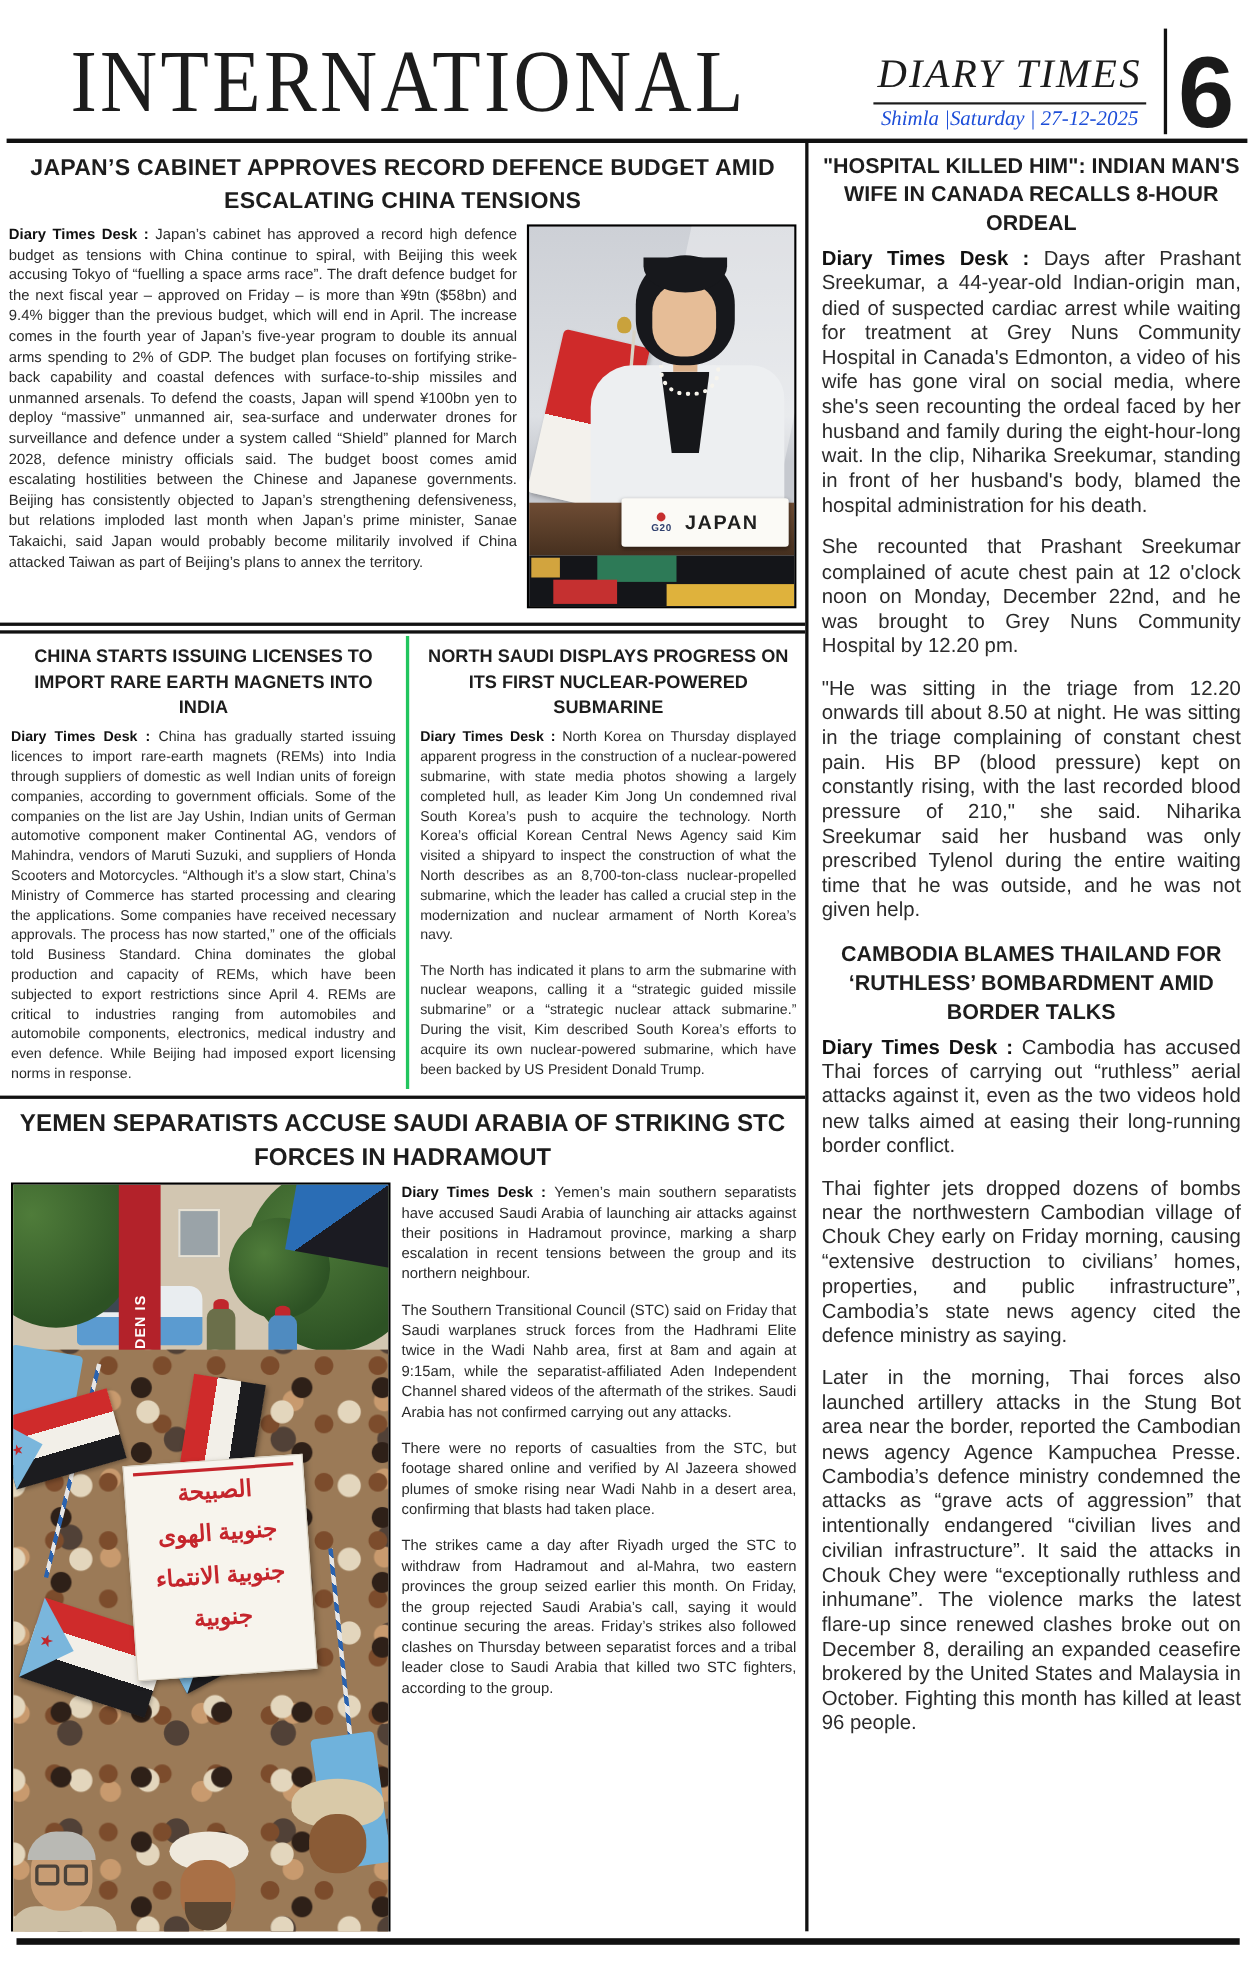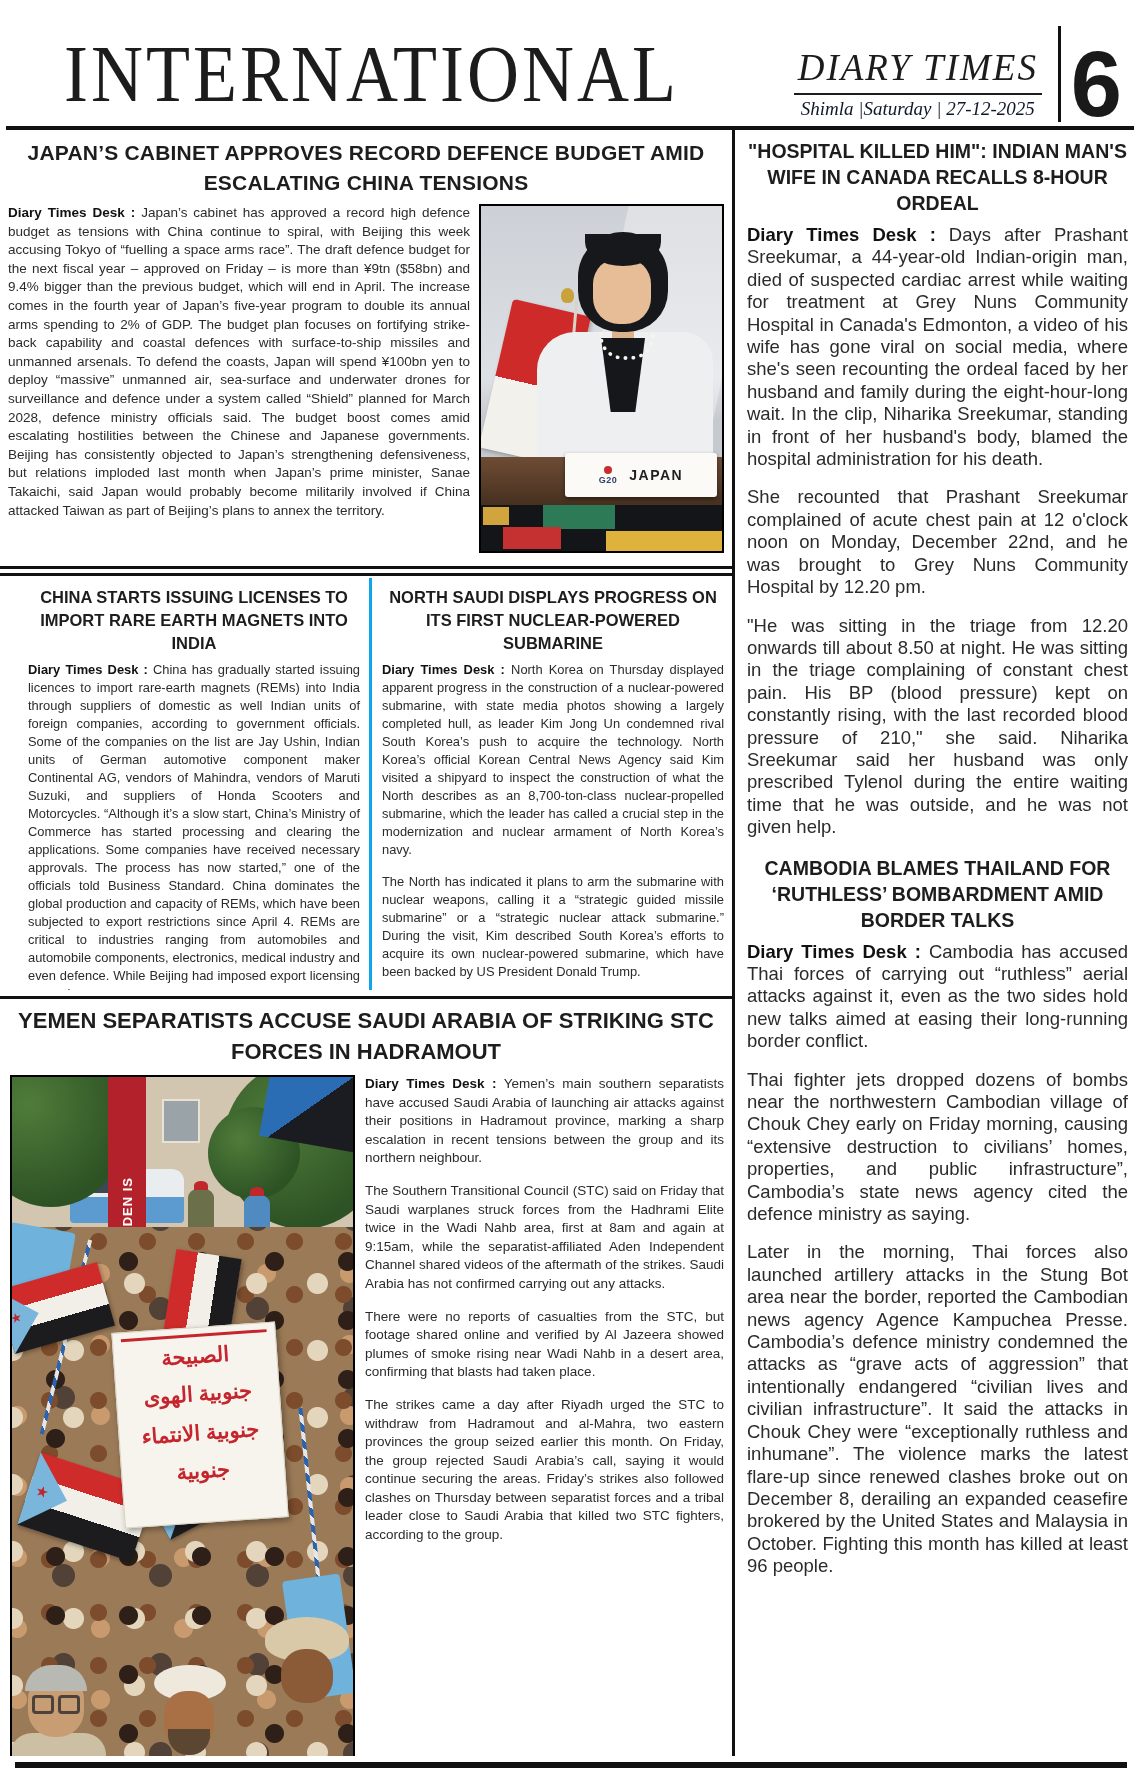--- a/index.html
+++ b/index.html
@@ -7,21 +7,21 @@
         font-family:"Liberation Sans", sans-serif;overflow:hidden;}
 
   
   .header{display:flex;align-items:flex-end;height:126px;padding:0 18px 0 64px;box-sizing:border-box;}
   .section-title{font-family:"Liberation Serif", serif;font-size:72px;font-weight:500;color:#1c1c1c;
                  letter-spacing:3px;transform:scaleY(1.12);transform-origin:bottom left;line-height:1;
                  padding-bottom:10px;flex:1;}
   .mast-right{width:252px;text-align:center;padding-bottom:6px;font-style:italic;}
   .paper-name{font-family:"Liberation Serif", serif;font-size:37px;color:#1c1c1c;letter-spacing:2px;white-space:nowrap;}
   .mast-underline{height:2px;background:#1c1c1c;margin:4px 2px 3px 2px;}
-  .dateline{font-family:"Liberation Serif", serif;font-size:19px;color:#0f172a;white-space:nowrap;}
+  .dateline{font-family:"Liberation Serif", serif;font-size:19px;color:#1d4ed8;white-space:nowrap;}
   .mast-divider{width:3px;background:#111;height:96px;margin:0 10px 4px 14px;}
   .page-number{font-size:92px;font-weight:700;color:#1a1a1a;line-height:.82;padding-bottom:4px;}
   .header-rule{height:4px;background:#111;margin:0 6px;}
 
   
   .content{display:flex;height:1626px;overflow:hidden;}
   .left-zone{width:735px;border-right:3px solid #111;box-sizing:border-box;flex-shrink:0;}
   .right-col{flex:1;padding:4px 12px 0 12px;overflow:hidden;}
 
   .headline-lg{font-size:21px;line-height:30px;font-weight:700;color:#1d1d1d;text-align:center;
@@ -36,21 +36,21 @@
   .rc-txt .byline{font-weight:700;color:#111;}
   .para{margin:0 0 14px 0;}
 
   .japan-section{display:flex;gap:9px;padding:2px 8px 0 8px;height:354px;overflow:hidden;}
   .japan-text{flex:1;}
 
   .double-rule{border-top:3px solid #111;border-bottom:3px solid #111;height:4px;margin:8px 0 2px 0;}
   .single-rule{height:3px;background:#111;margin:6px 0 0 0;}
 
   .two-col{display:flex;height:412px;overflow:hidden;}
-  .china-col{width:372px;box-sizing:border-box;border-right:3px solid #0ea5e9;padding:2px 9px 0 28px;}
+  .china-col{width:372px;box-sizing:border-box;border-right:3px solid #22c55e;padding:2px 9px 0 10px;}
   .nk-col{flex:1;padding:2px 8px 0 10px;}
   .china-col .body-txt,.nk-col .body-txt{font-size:12.9px;line-height:18px;}
 
   .yemen-section{display:flex;gap:10px;padding:4px 8px 0 10px;height:714px;overflow:hidden;}
   .yemen-text{flex:1;}
 
   .bottom-rule{position:absolute;left:15px;top:1762px;width:1112px;height:6px;background:#111;}
 
   
   .japan-photo{position:relative;width:241px;height:345px;border:2px solid #000;flex-shrink:0;overflow:hidden;
@@ -68,21 +68,21 @@
   .jp-pole{position:absolute;left:86px;top:94px;width:3px;height:188px;background:#d8d3c6;transform:rotate(5deg);}
   .jp-finial{position:absolute;left:80px;top:82px;width:13px;height:15px;background:#c9a23c;border-radius:50% 50% 40% 40%;}
   .jp-flag{position:absolute;left:14px;top:100px;width:80px;height:152px;transform:rotate(13deg);border-radius:4px;
            background:linear-gradient(180deg,#cf2a2a 0 52%,#f3f1ec 52% 100%);box-shadow:2px 2px 4px rgba(0,0,0,.25);}
   .jp-desk{position:absolute;left:0;bottom:46px;width:100%;height:48px;background:linear-gradient(180deg,#6e4c34,#46301f);}
   .jp-plate{position:absolute;right:5px;bottom:54px;width:152px;height:44px;background:#fbfaf6;border-radius:3px;
             display:flex;align-items:center;justify-content:center;gap:12px;box-shadow:0 2px 4px rgba(0,0,0,.45);}
   .g20-mark{display:flex;flex-direction:column;align-items:center;gap:1px;}
   .g20-dot{width:8px;height:8px;border-radius:50%;background:#c62f2f;}
   .g20-txt{font-size:9px;font-weight:700;color:#30406e;letter-spacing:.5px;}
-  .np-label{font-size:14px;font-weight:700;letter-spacing:1.5px;color:#1f1f1f;}
+  .np-label{font-size:18px;font-weight:700;letter-spacing:1.5px;color:#1f1f1f;}
   .jp-strip{position:absolute;left:0;bottom:0;width:100%;height:46px;background:#141519;}
   .jp-sq-gold{position:absolute;left:2px;bottom:26px;width:26px;height:18px;background:#d2a43e;}
   .jp-sq-green{position:absolute;left:62px;bottom:22px;width:72px;height:24px;background:#2d7a57;}
   .jp-sq-red{position:absolute;left:22px;bottom:2px;width:58px;height:22px;background:#c53030;}
   .jp-sq-yellow{position:absolute;right:0;bottom:0;width:116px;height:20px;background:#dfb23c;}
 
   
   .yemen-photo{position:relative;width:341px;height:710px;border:2px solid #000;flex-shrink:0;overflow:hidden;background:#a8males;}
   .ym-building{position:absolute;left:0;top:0;width:100%;height:155px;background:#d2c6b1;}
   .ym-window{position:absolute;background:#9aa3a8;border:2px solid #e8e2d4;}
@@ -297,20 +297,20 @@
       </div>
     </div>
 
     <div class="right-col">
       <div class="headline-rc">"HOSPITAL KILLED HIM": INDIAN MAN'S WIFE IN CANADA RECALLS 8-HOUR ORDEAL</div>
       <p class="rc-txt"><span class="byline">Diary Times Desk : </span><span>Days after Prashant Sreekumar, a 44-year-old Indian-origin man, died of suspected cardiac arrest while waiting for treatment at Grey Nuns Community Hospital in Canada's Edmonton, a video of his wife has gone viral on social media, where she's seen recounting the ordeal faced by her husband and family during the eight-hour-long wait. In the clip, Niharika Sreekumar, standing in front of her husband's body, blamed the hospital administration for his death.</span></p>
       <p class="rc-txt">She recounted that Prashant Sreekumar complained of acute chest pain at 12 o'clock noon on Monday, December 22nd, and he was brought to Grey Nuns Community Hospital by 12.20 pm.</p>
       <p class="rc-txt">"He was sitting in the triage from 12.20 onwards till about 8.50 at night. He was sitting in the triage complaining of constant chest pain. His BP (blood pressure) kept on constantly rising, with the last recorded blood pressure of 210," she said. Niharika Sreekumar said her husband was only prescribed Tylenol during the entire waiting time that he was outside, and he was not given help.</p>
 
       <div class="headline-rc" style="margin-top:10px;">CAMBODIA BLAMES THAILAND FOR ‘RUTHLESS’ BOMBARDMENT AMID BORDER TALKS</div>
-      <p class="rc-txt"><span class="byline">Diary Times Desk : </span><span>Cambodia has accused Thai forces of carrying out “ruthless” aerial attacks against it, even as the two sides hold new talks aimed at easing their long-running border conflict.</span></p>
+      <p class="rc-txt"><span class="byline">Diary Times Desk : </span><span>Cambodia has accused Thai forces of carrying out “ruthless” aerial attacks against it, even as the two videos hold new talks aimed at easing their long-running border conflict.</span></p>
       <p class="rc-txt">Thai fighter jets dropped dozens of bombs near the northwestern Cambodian village of Chouk Chey early on Friday morning, causing “extensive destruction to civilians’ homes, properties, and public infrastructure”, Cambodia’s state news agency cited the defence ministry as saying.</p>
       <p class="rc-txt">Later in the morning, Thai forces also launched artillery attacks in the Stung Bot area near the border, reported the Cambodian news agency Agence Kampuchea Presse. Cambodia’s defence ministry condemned the attacks as “grave acts of aggression” that intentionally endangered “civilian lives and civilian infrastructure”. It said the attacks in Chouk Chey were “exceptionally ruthless and inhumane”. The violence marks the latest flare-up since renewed clashes broke out on December 8, derailing an expanded ceasefire brokered by the United States and Malaysia in October. Fighting this month has killed at least 96 people.</p>
     </div>
   </div>
 
   <div class="bottom-rule"></div>
 </div>
 
 </body></html>

